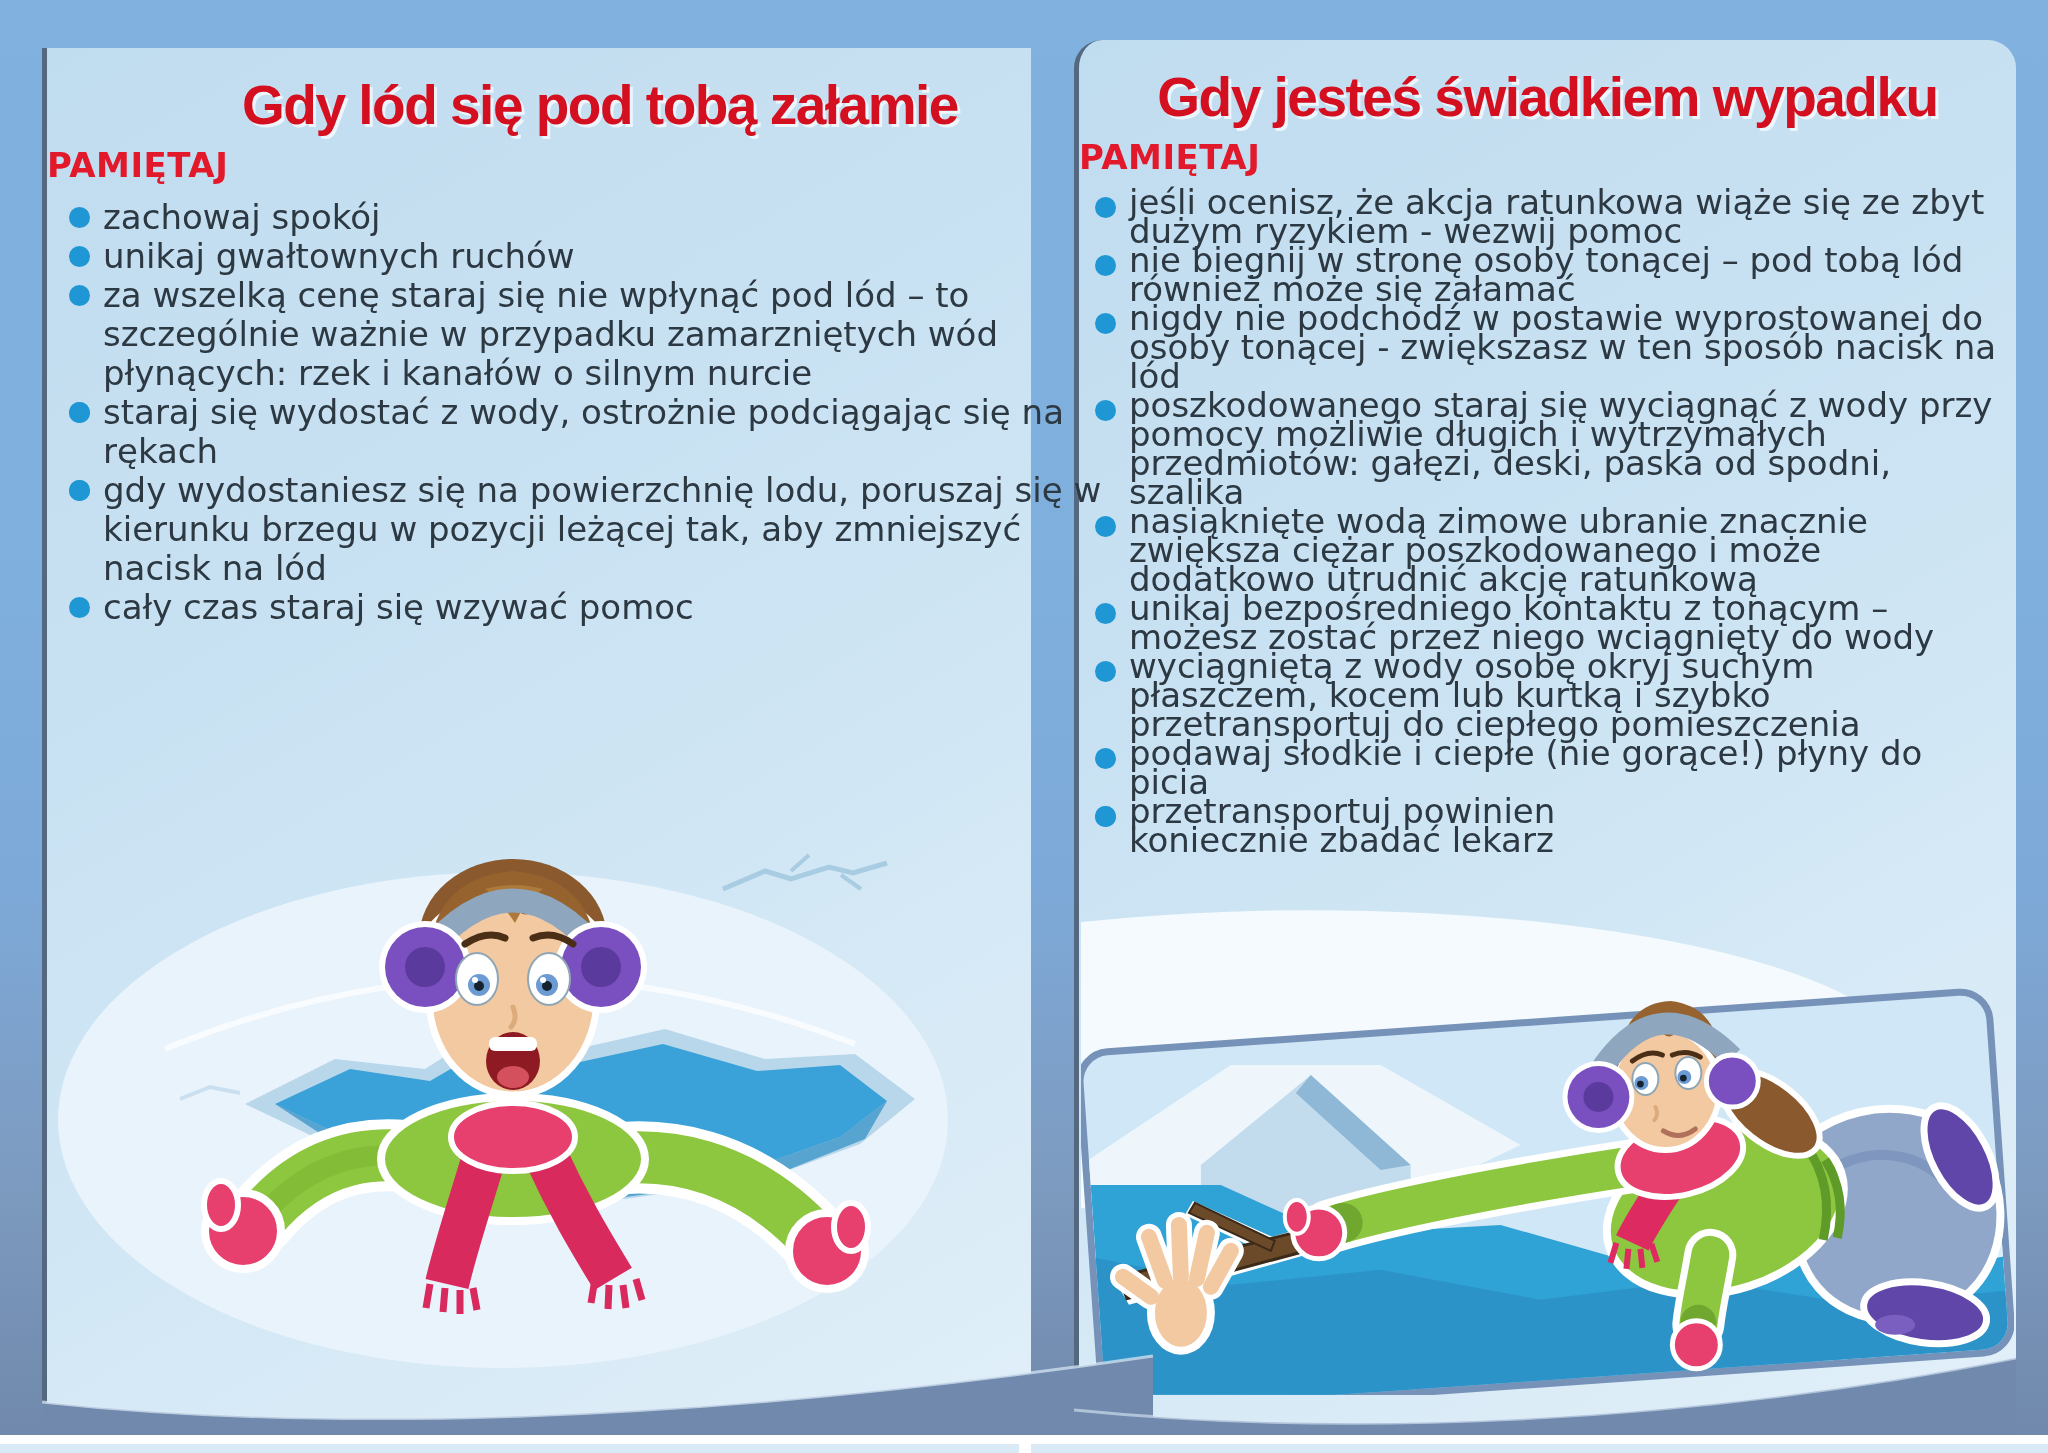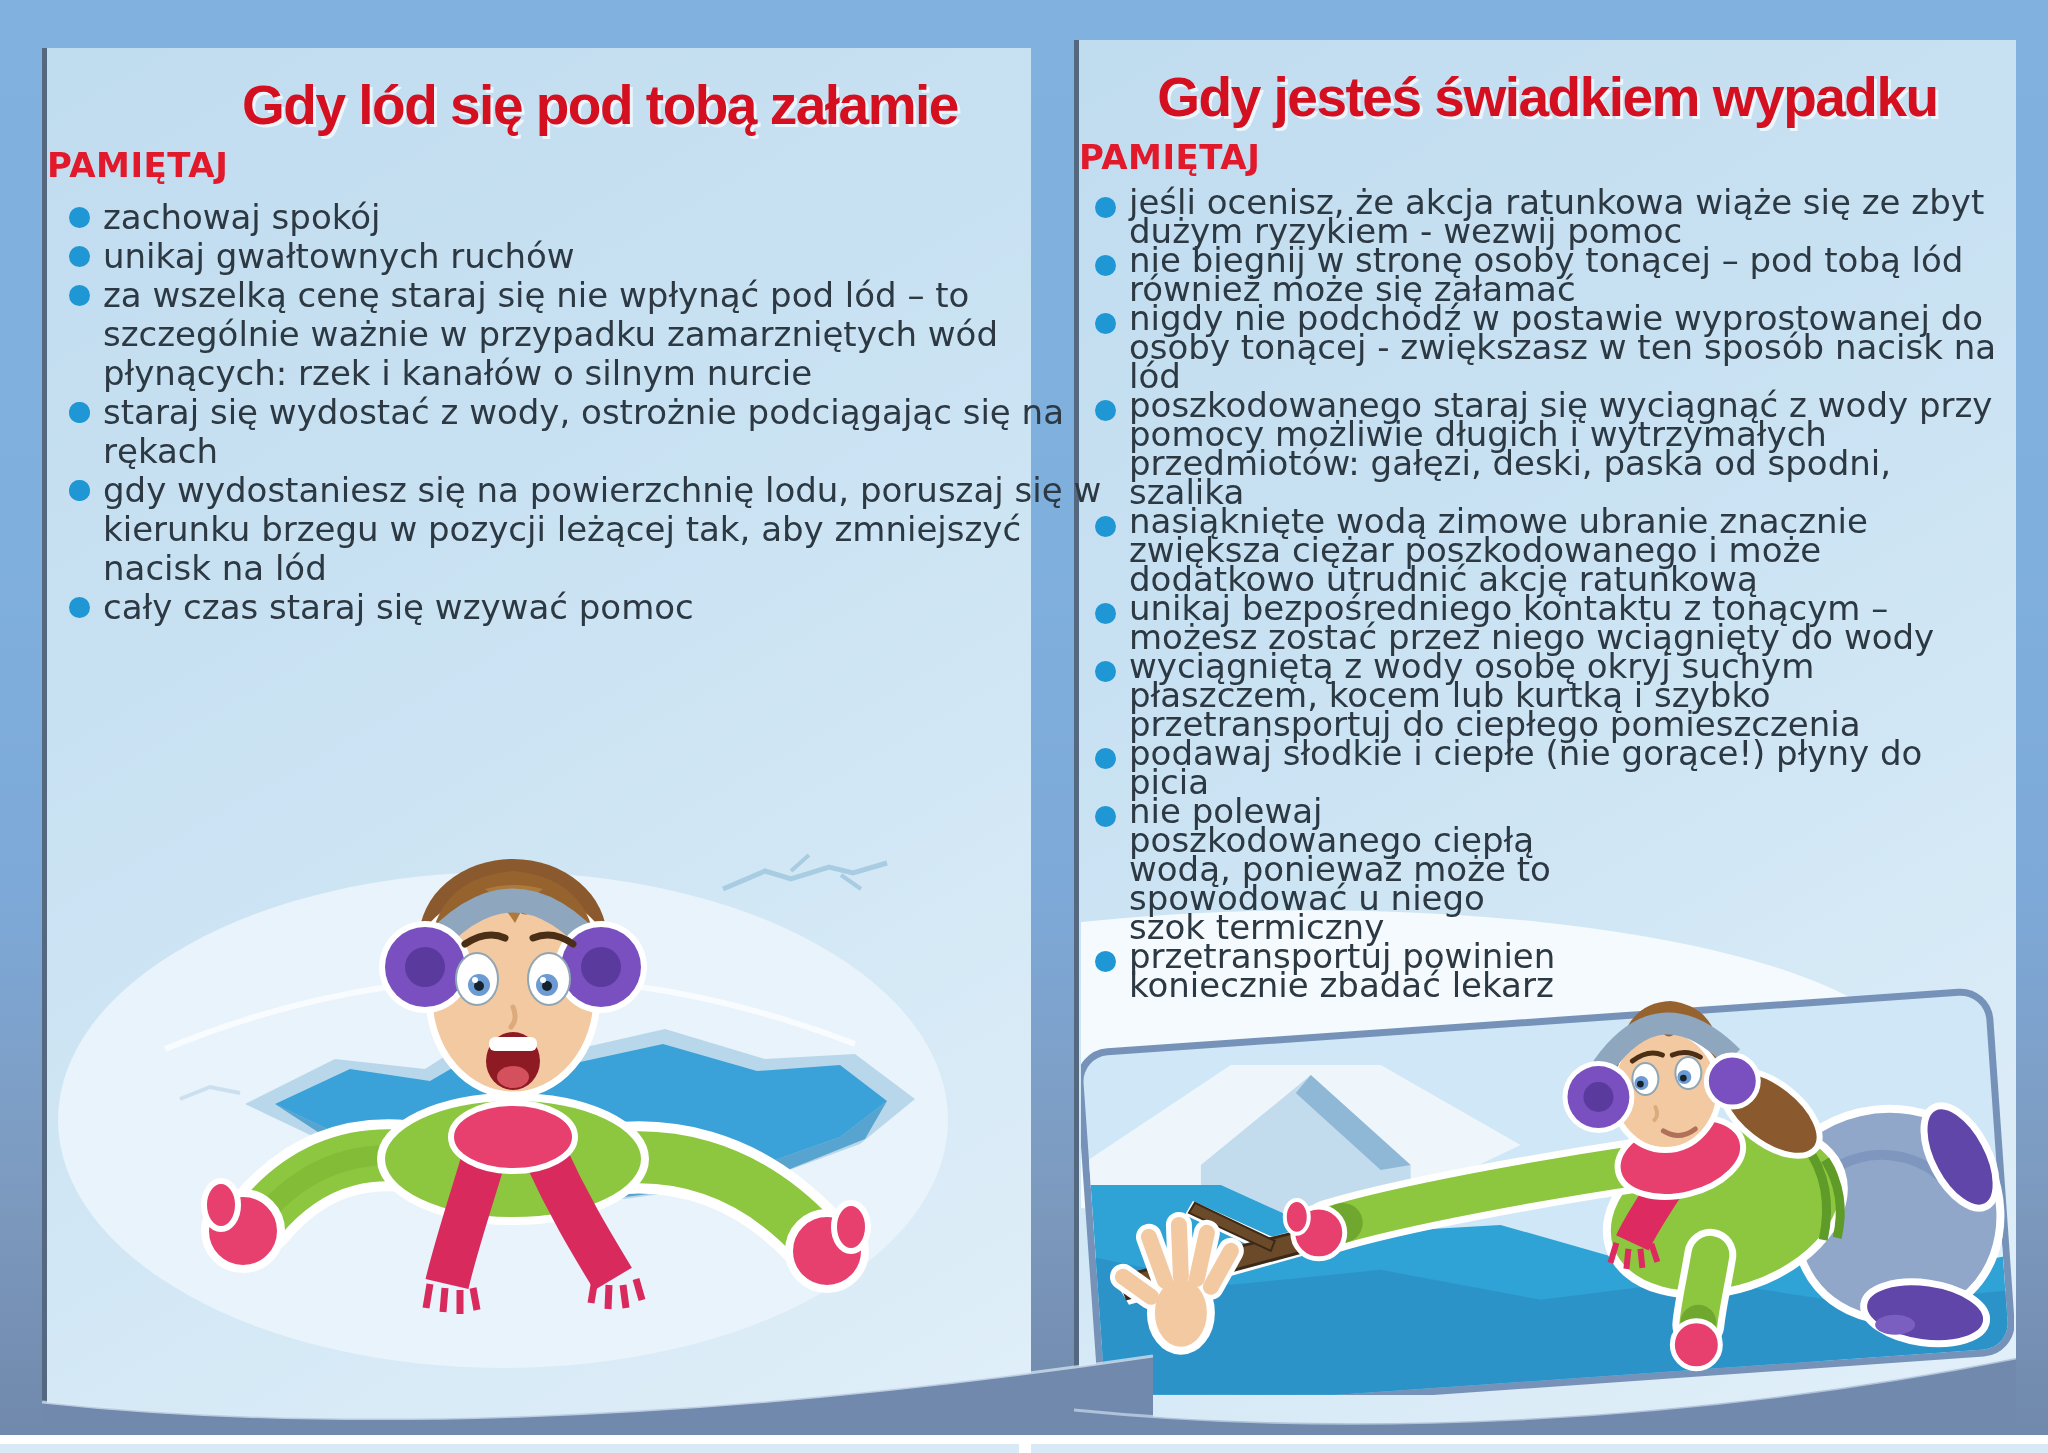--- a/index.html
+++ b/index.html
@@ -9,21 +9,21 @@
          background:linear-gradient(180deg,#81b1df 0%,#7fAFdd 40%,#7da9d8 62%,#7d9bc0 82%,#7089ac 100%);}
   .panel.left{left:0;width:1180px;}
   .panel.right{left:1031px;width:1017px;}
   .strip{position:absolute;bottom:0;height:9px;background:#d9eaf6;}
   .strip.sl{left:0;width:1019px;}
   .strip.sr{left:1031px;width:1017px;}
 
   .card{position:absolute;top:48px;left:42px;right:27px;bottom:0;
         background:linear-gradient(150deg,#c0dcef 0%,#cbe3f3 45%,#e2f0f9 100%);
         border-left:5px solid #54697f;}
-  .panel.right .card{top:40px;left:43px;right:32px;}
+  .panel.right .card{top:40px;left:43px;right:32px;border-radius:28px;}
 
   .title{margin:26px 10px 0;text-align:center;
          font-family:"Liberation Sans","DejaVu Sans",sans-serif;font-weight:bold;
          font-size:55px;line-height:62px;letter-spacing:-1.5px;color:#d40f1f;
          text-shadow:3px 3px 0 rgba(242,249,253,.85);}
   .remember{margin-top:8px;text-align:left;font-size:34px;line-height:42px;
             font-weight:bold;letter-spacing:.5px;color:#e2182b;}
   .list{position:relative;z-index:2;margin:12px 26px 0 22px;
         font-size:34px;line-height:39px;color:#2c3842;}
   .panel.right .list{margin:10px 18px 1px 16px;line-height:29px;}
@@ -141,21 +141,21 @@
 
       <div class="list">
         <div class="item"><span class="dot"></span><span>jeśli ocenisz, że akcja ratunkowa wiąże się ze zbyt dużym ryzykiem - wezwij pomoc</span></div>
         <div class="item"><span class="dot"></span><span>nie biegnij w stronę osoby tonącej – pod tobą lód również może się załamać</span></div>
         <div class="item"><span class="dot"></span><span>nigdy nie podchodź w postawie wyprostowanej do osoby tonącej - zwiększasz w ten sposób nacisk na lód</span></div>
         <div class="item"><span class="dot"></span><span>poszkodowanego staraj się wyciągnąć z wody przy pomocy możliwie długich i wytrzymałych przedmiotów: gałęzi, deski, paska od spodni, szalika</span></div>
         <div class="item"><span class="dot"></span><span>nasiąknięte wodą zimowe ubranie znacznie zwiększa ciężar poszkodowanego i może dodatkowo utrudnić akcję ratunkową</span></div>
         <div class="item"><span class="dot"></span><span>unikaj bezpośredniego kontaktu z tonącym – możesz zostać przez niego wciągnięty do wody</span></div>
         <div class="item"><span class="dot"></span><span>wyciągniętą z wody osobę okryj suchym płaszczem, kocem lub kurtką i szybko przetransportuj do ciepłego pomieszczenia</span></div>
         <div class="item"><span class="dot"></span><span>podawaj słodkie i ciepłe (nie gorące!) płyny do picia</span></div>
-        <div class="item narrow"><span class="dot"></span><span>nie polewaj poszkodowanego ciepłą wodą, ponieważ może to spowodować u niego szok termiczny</span></div>
+        <div class="item narrow"><span class="dot"></span></div>
         <div class="item narrow"><span class="dot"></span><span>przetransportuj powinien koniecznie zbadać lekarz</span></div>
       </div>
 
       <div class="scene scene-right">
         <svg viewBox="0 0 934 560" xmlns="http://www.w3.org/2000/svg">
           <defs>
             <clipPath id="frameClip">
               <rect x="12" y="190" width="906" height="355" rx="26" transform="rotate(-4 465 367)"></rect>
             </clipPath>
           </defs>

